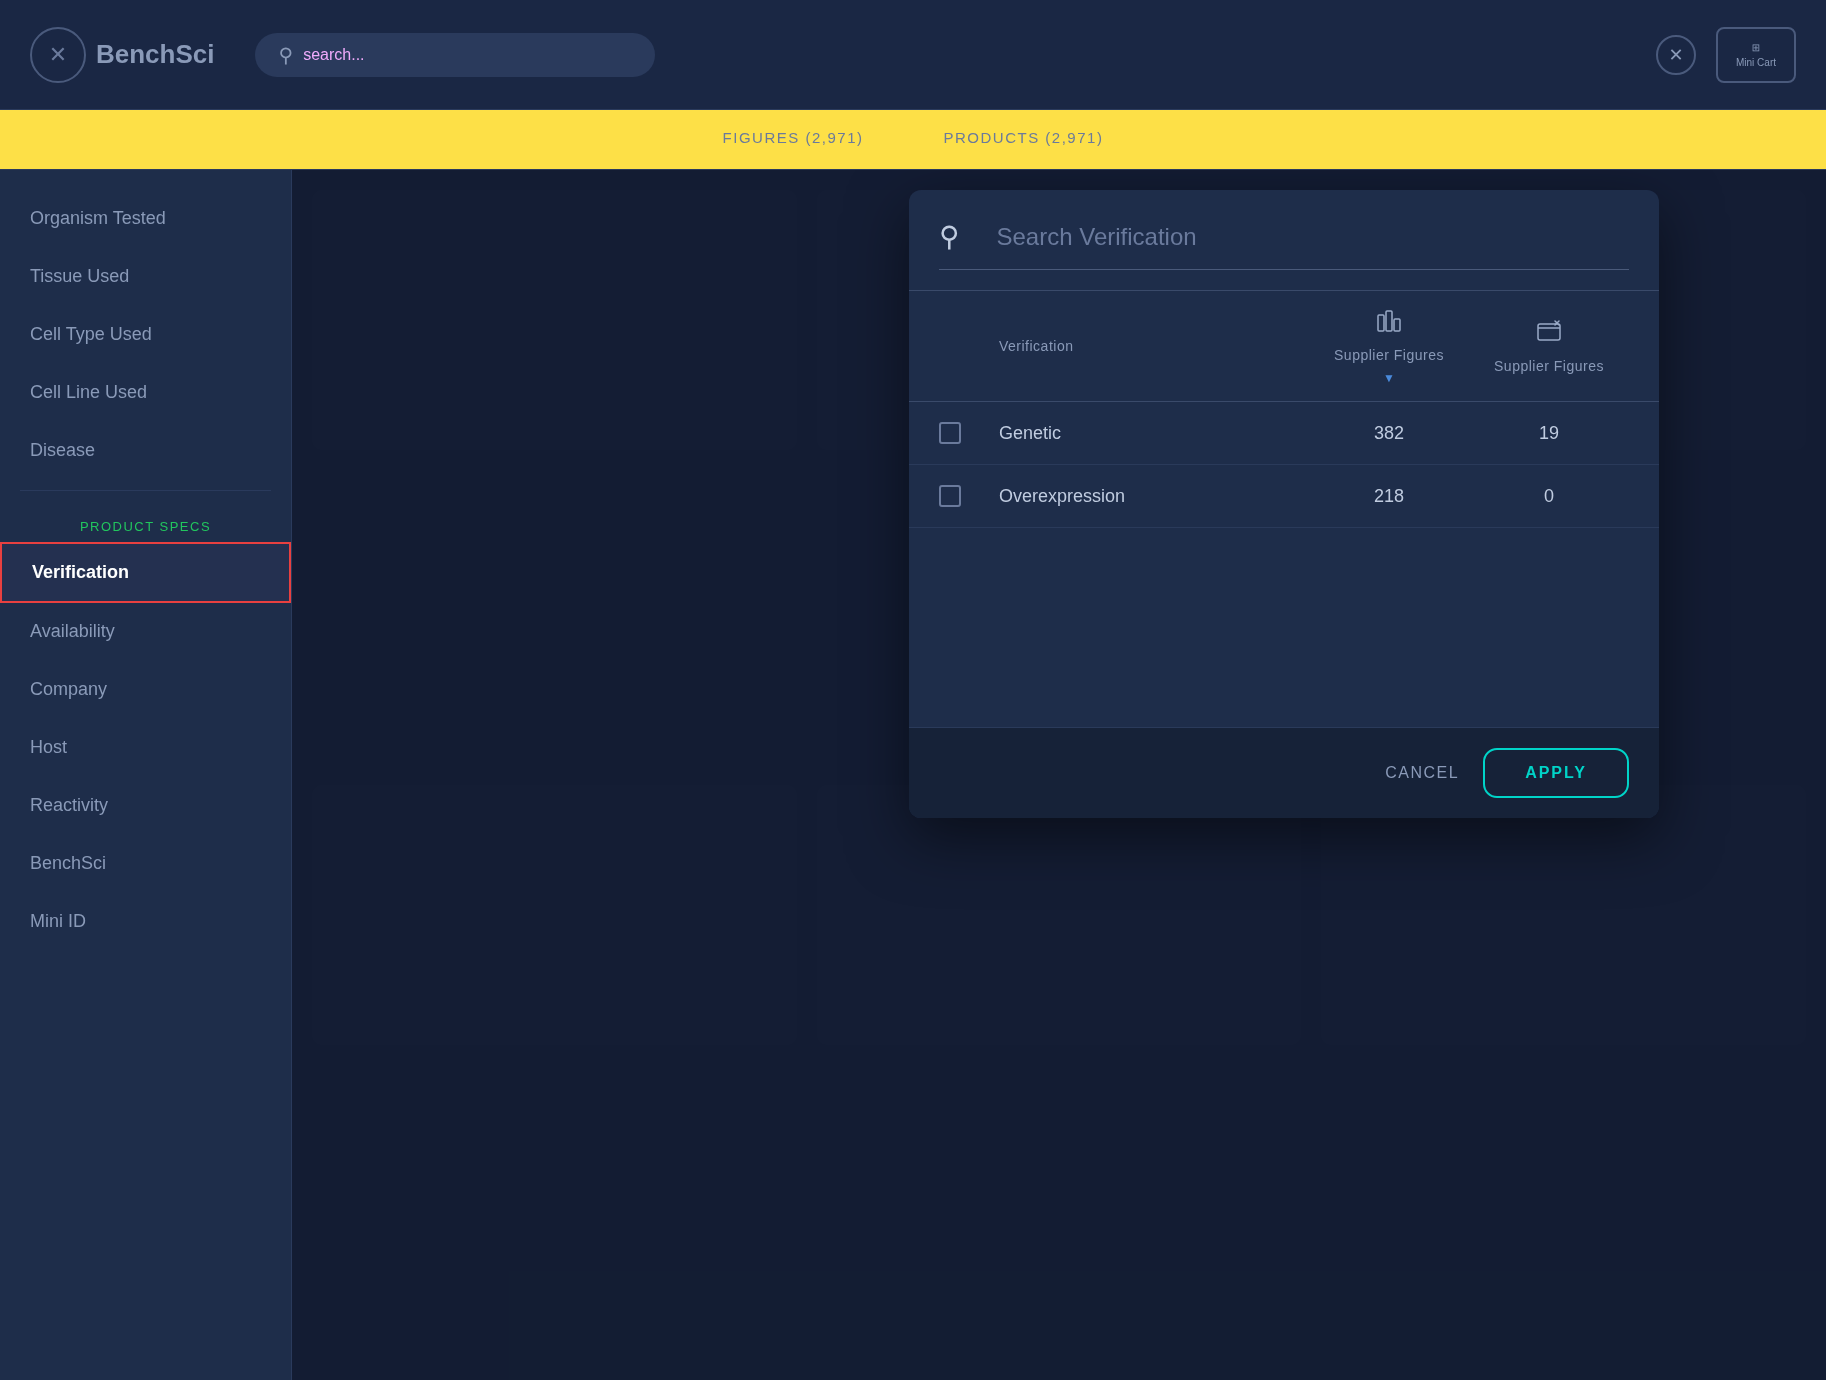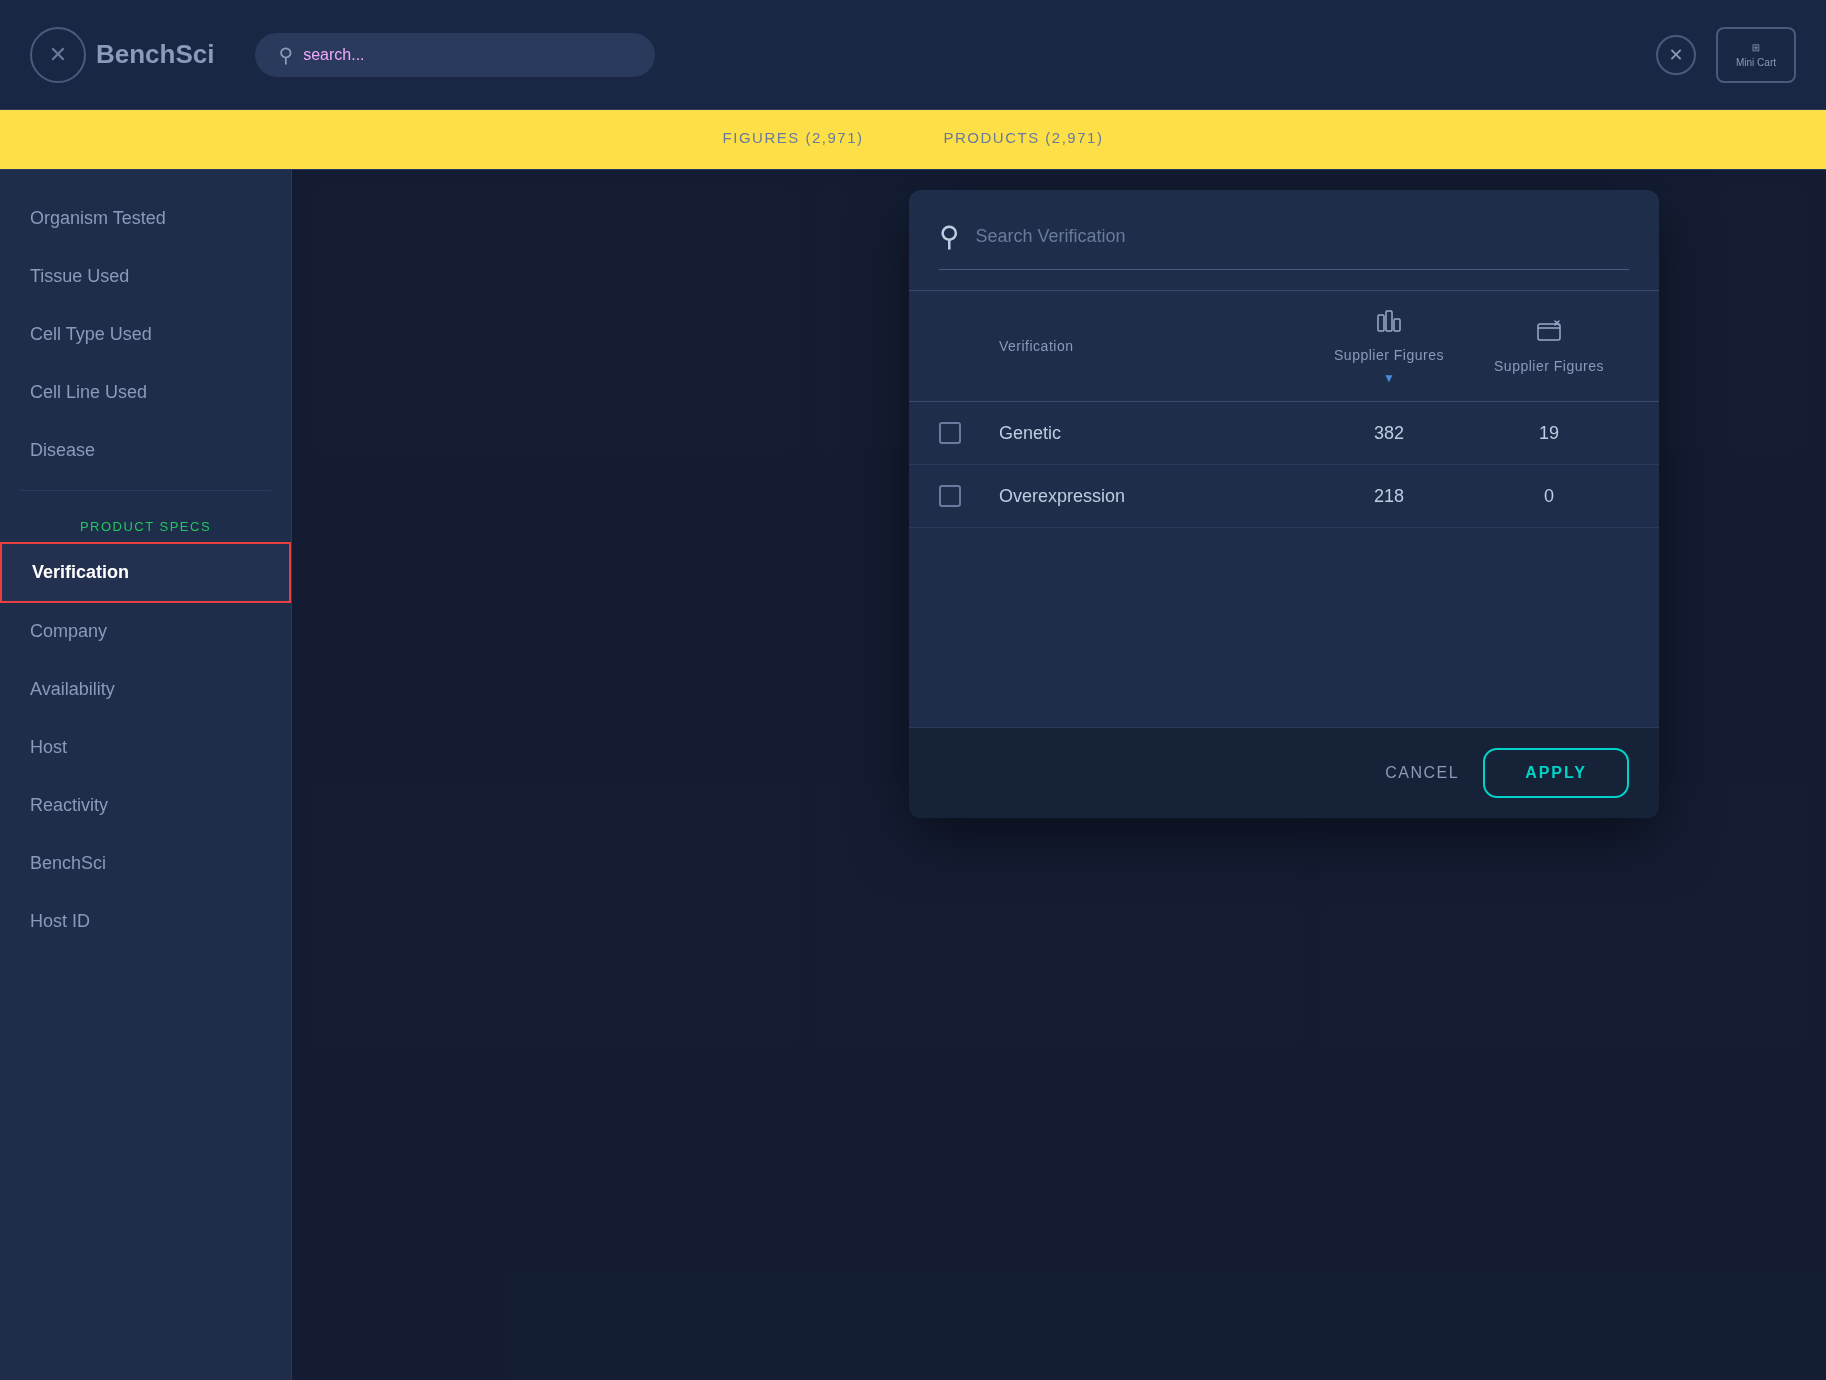--- a/index.html
+++ b/index.html
@@ -201,23 +201,24 @@
     }
     .modal-search-icon {
       color: #c0cce0;
       font-size: 28px;
     }
     .modal-search-input {
       background: transparent;
       border: none;
       outline: none;
       color: #86efac;
-      font-size: 18px;
+      font-size: 24px;
       flex: 1;
       caret-color: #c0cce0;
+      margin-left: 21px;
     }
     .modal-search-input::placeholder { color: #6a7a9c; }
 
     
     .modal-table-header {
       display: grid;
       grid-template-columns: 60px 1fr 160px 160px;
       align-items: center;
       padding: 16px 30px;
       border-bottom: 1px solid #3a4a6a;
@@ -353,36 +354,36 @@
     </div>
     <div class="sidebar-item">
       <span>Disease</span>
     </div>
     <div class="sidebar-divider"></div>
     <div class="sidebar-section-label">PRODUCT SPECS</div>
     <div class="sidebar-item active">
       <span>Verification</span>
     </div>
     <div class="sidebar-item">
+      <span>Availability</span>
+    </div>
+    <div class="sidebar-item">
       <span>Company</span>
     </div>
     <div class="sidebar-item">
-      <span>Availability</span>
-    </div>
-    <div class="sidebar-item">
       <span>Host</span>
     </div>
     <div class="sidebar-item">
       <span>Reactivity</span>
     </div>
     <div class="sidebar-item">
       <span>BenchSci</span>
     </div>
     <div class="sidebar-item">
-      <span>Host ID</span>
+      <span>Mini ID</span>
     </div>
   </div>
 
   <div class="right-panel">
 
     <div class="bg-content">
       <div class="bg-card"></div>
       <div class="bg-card"></div>
       <div class="bg-card"></div>
       <div class="bg-card"></div>

